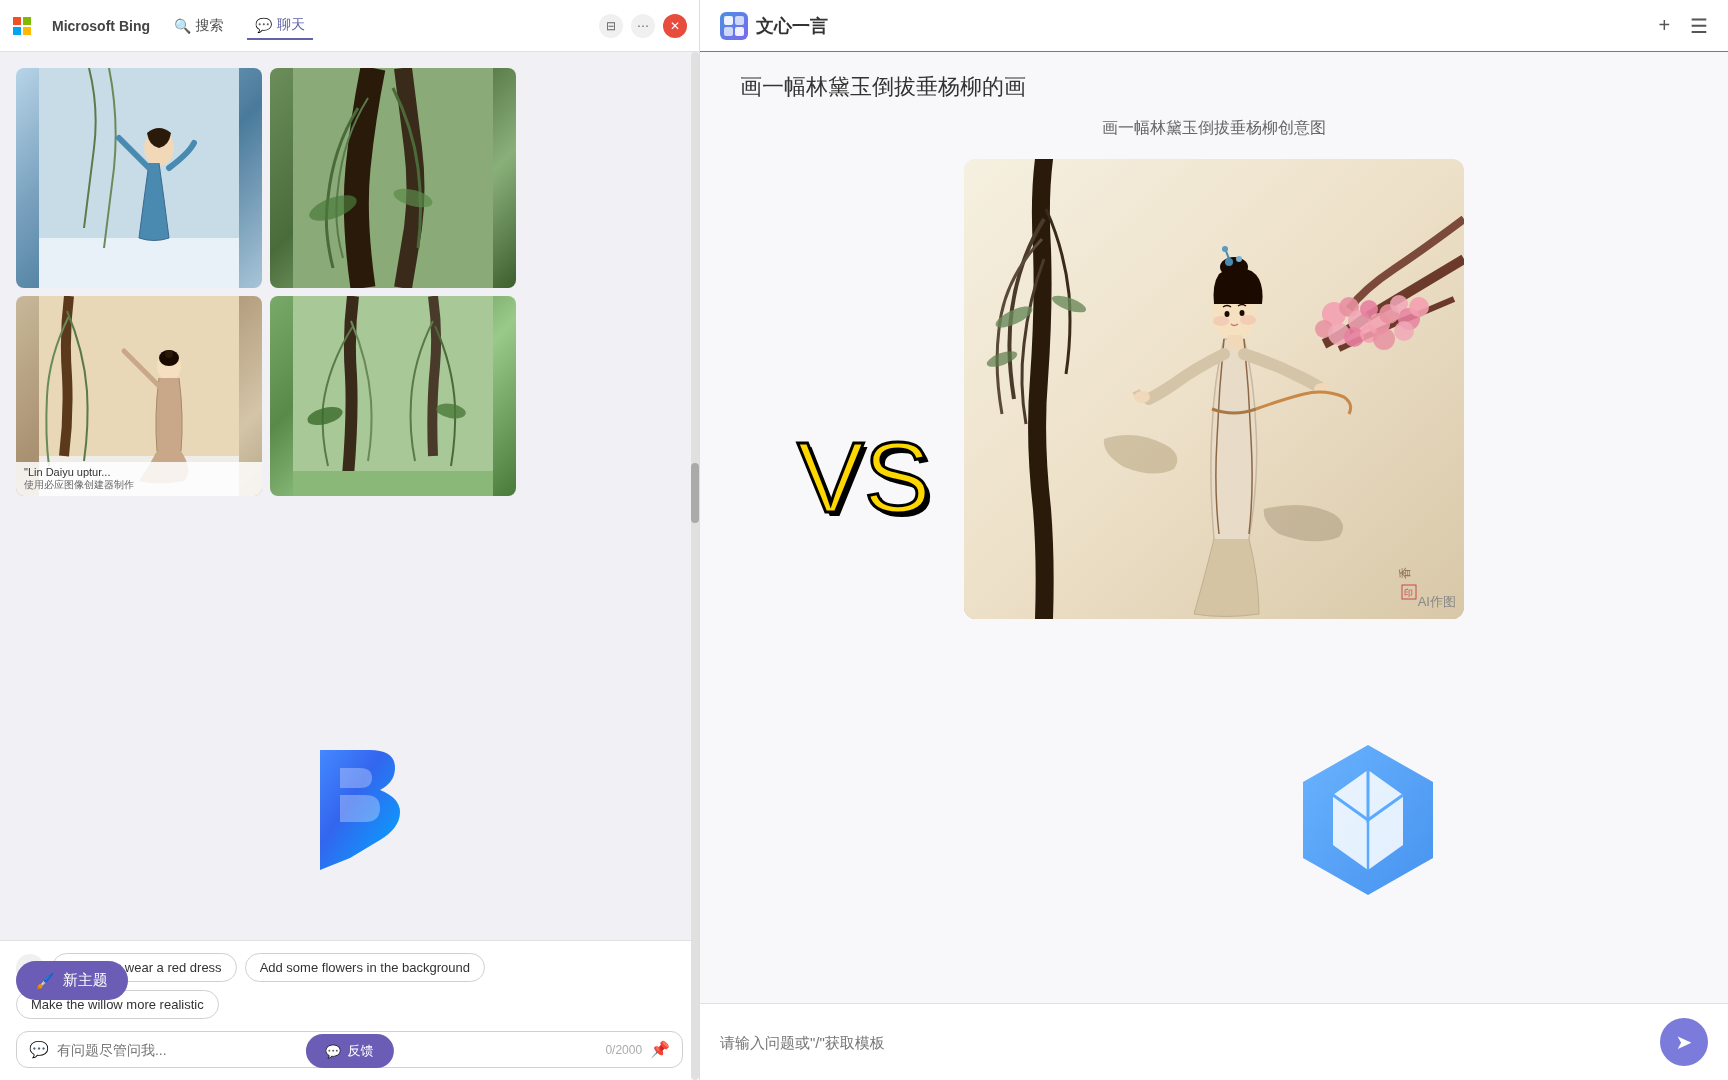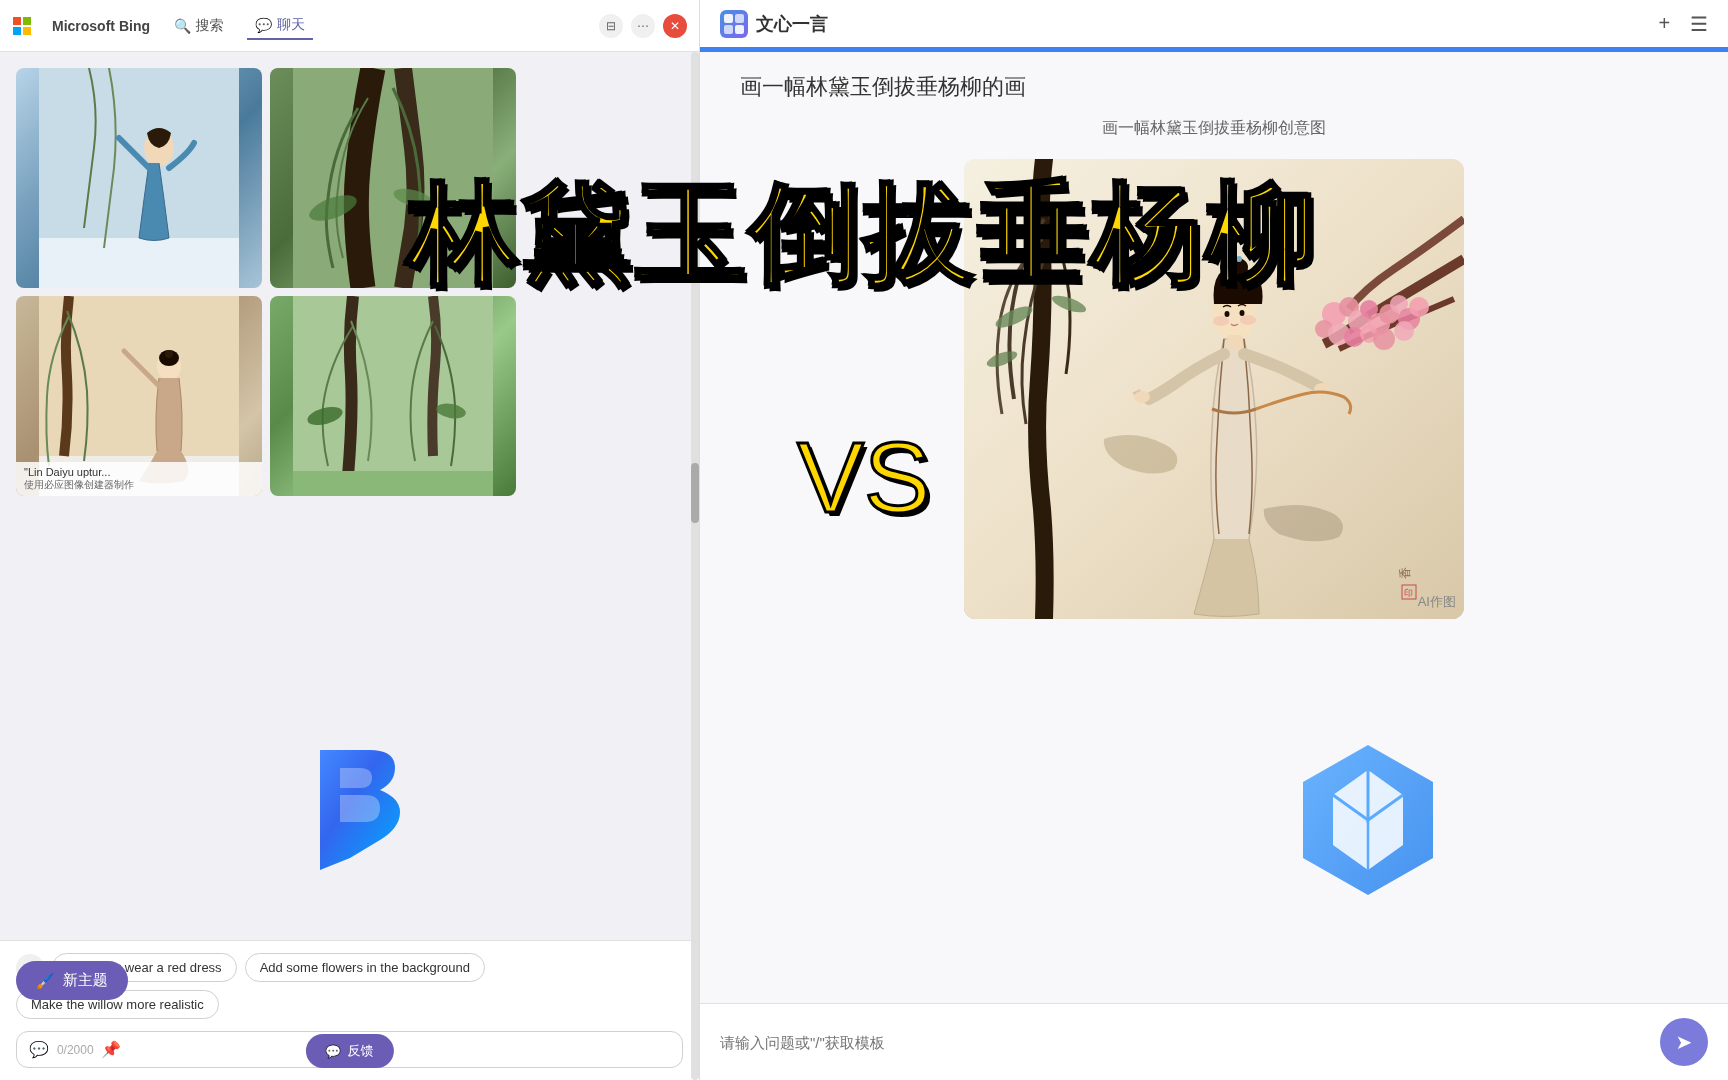--- a/index.html
+++ b/index.html
@@ -255,21 +255,21 @@
       display: flex;
       flex-direction: column;
       position: relative;
     }
 
     .right-top-bar {
       display: flex;
       align-items: center;
       padding: 10px 20px;
       background: white;
-      border-bottom: 5px solid #3b82f6;
+      border-bottom: 1px solid #3b82f6;
       height: 52px;
     }
 
     .wenxin-logo {
       display: flex;
       align-items: center;
       gap: 8px;
       font-size: 18px;
       font-weight: 600;
       color: #333;
@@ -580,20 +580,21 @@
 
     <div class="bottom-area">
       <div class="suggestion-chips">
         <div class="chip-icon">?</div>
         <div class="chip">Make her wear a red dress</div>
         <div class="chip">Add some flowers in the background</div>
         <div class="chip">Make the willow more realistic</div>
       </div>
       <div class="input-row">
         <span class="input-icon">💬</span>
+        <input class="input-field" type="text" placeholder="有问题尽管问我..." style="">
         <span class="char-count">0/2000</span>
         <span class="pin-icon">📌</span>
       </div>
     </div>
 
     <button class="new-topic-btn">
       <span>🖌️</span>
       <span>新主题</span>
     </button>
 
@@ -736,21 +737,20 @@
       <input class="right-input" type="text" placeholder="请输入问题或&quot;/&quot;获取模板" style="">
       <div class="send-btn">
         <span>➤</span>
       </div>
     </div>
   </div>
 </div>
 
 <div class="overlay-text">
 
-  <div class="big-chinese-text">林黛玉倒拔垂杨柳</div>
 
   <div class="vs-text">VS</div>
 
   <div class="bing-logo-overlay">
     <svg width="140" height="140" viewBox="0 0 140 140">
       <defs>
         <linearGradient id="bingGrad" x1="0%" y1="0%" x2="100%" y2="100%">
           <stop offset="0%" style="stop-color:#4488ff"></stop>
           <stop offset="40%" style="stop-color:#3366ee"></stop>
           <stop offset="100%" style="stop-color:#00aaff"></stop>

